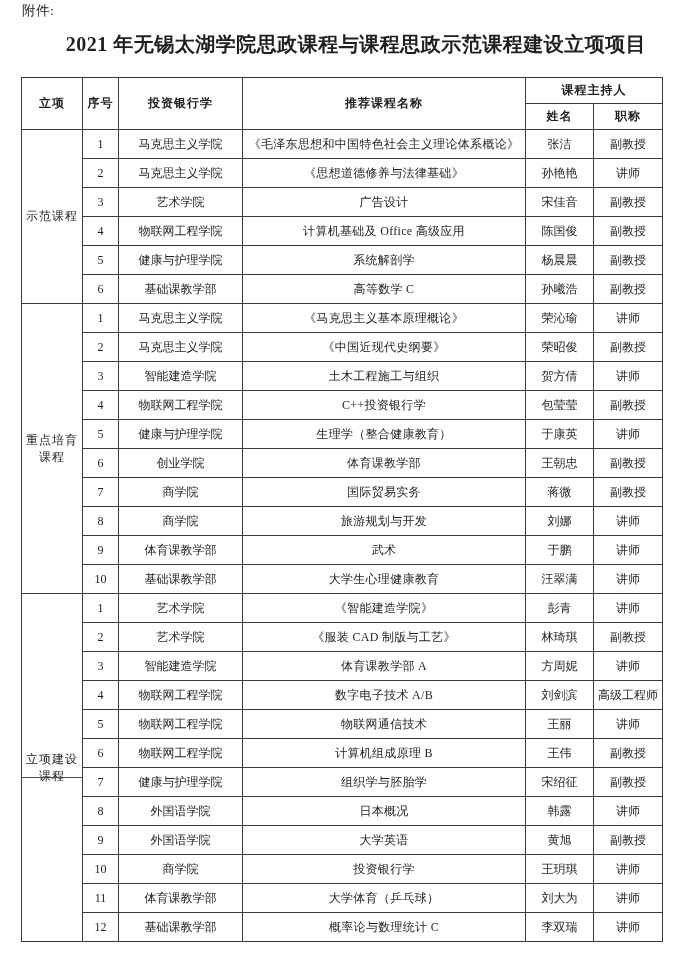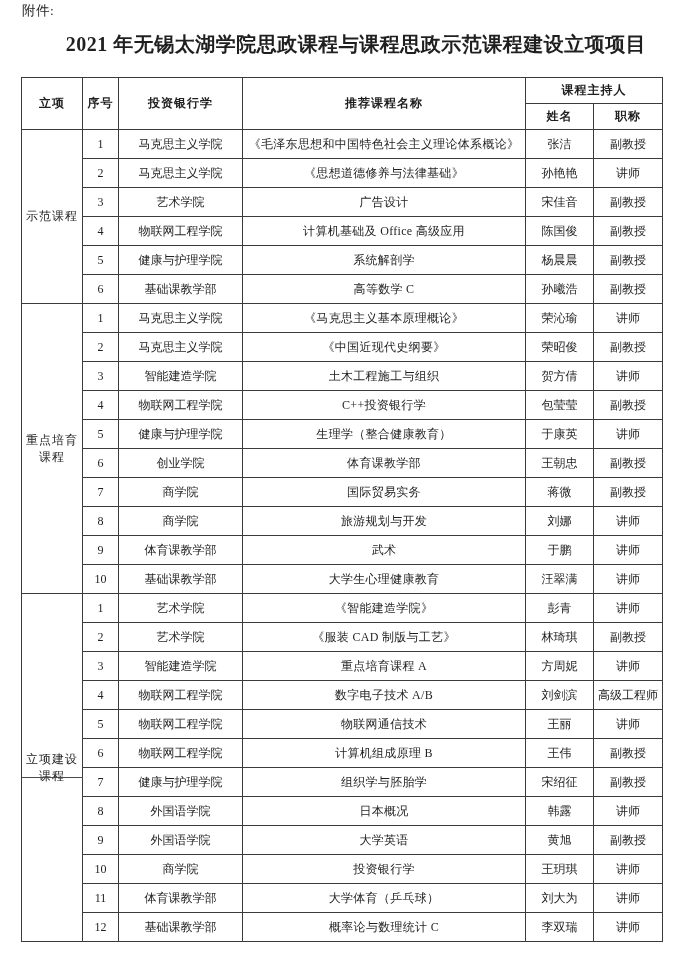--- a/index.html
+++ b/index.html
@@ -237,21 +237,21 @@
         <tr>
           <td class="index-cell">2</td>
           <td class="college-cell">艺术学院</td>
           <td class="course-cell">《服装 CAD 制版与工艺》</td>
           <td class="host-name-cell">林琦琪</td>
           <td class="host-title-cell">副教授</td>
         </tr>
         <tr>
           <td class="index-cell">3</td>
           <td class="college-cell">智能建造学院</td>
-          <td class="course-cell">重点培育课程 A</td>
+          <td class="course-cell">体育课教学部 A</td>
           <td class="host-name-cell">方周妮</td>
           <td class="host-title-cell">讲师</td>
         </tr>
         <tr>
           <td class="index-cell">4</td>
           <td class="college-cell">物联网工程学院</td>
           <td class="course-cell">数字电子技术 A/B</td>
           <td class="host-name-cell">刘剑滨</td>
           <td class="host-title-cell">高级工程师</td>
         </tr>

